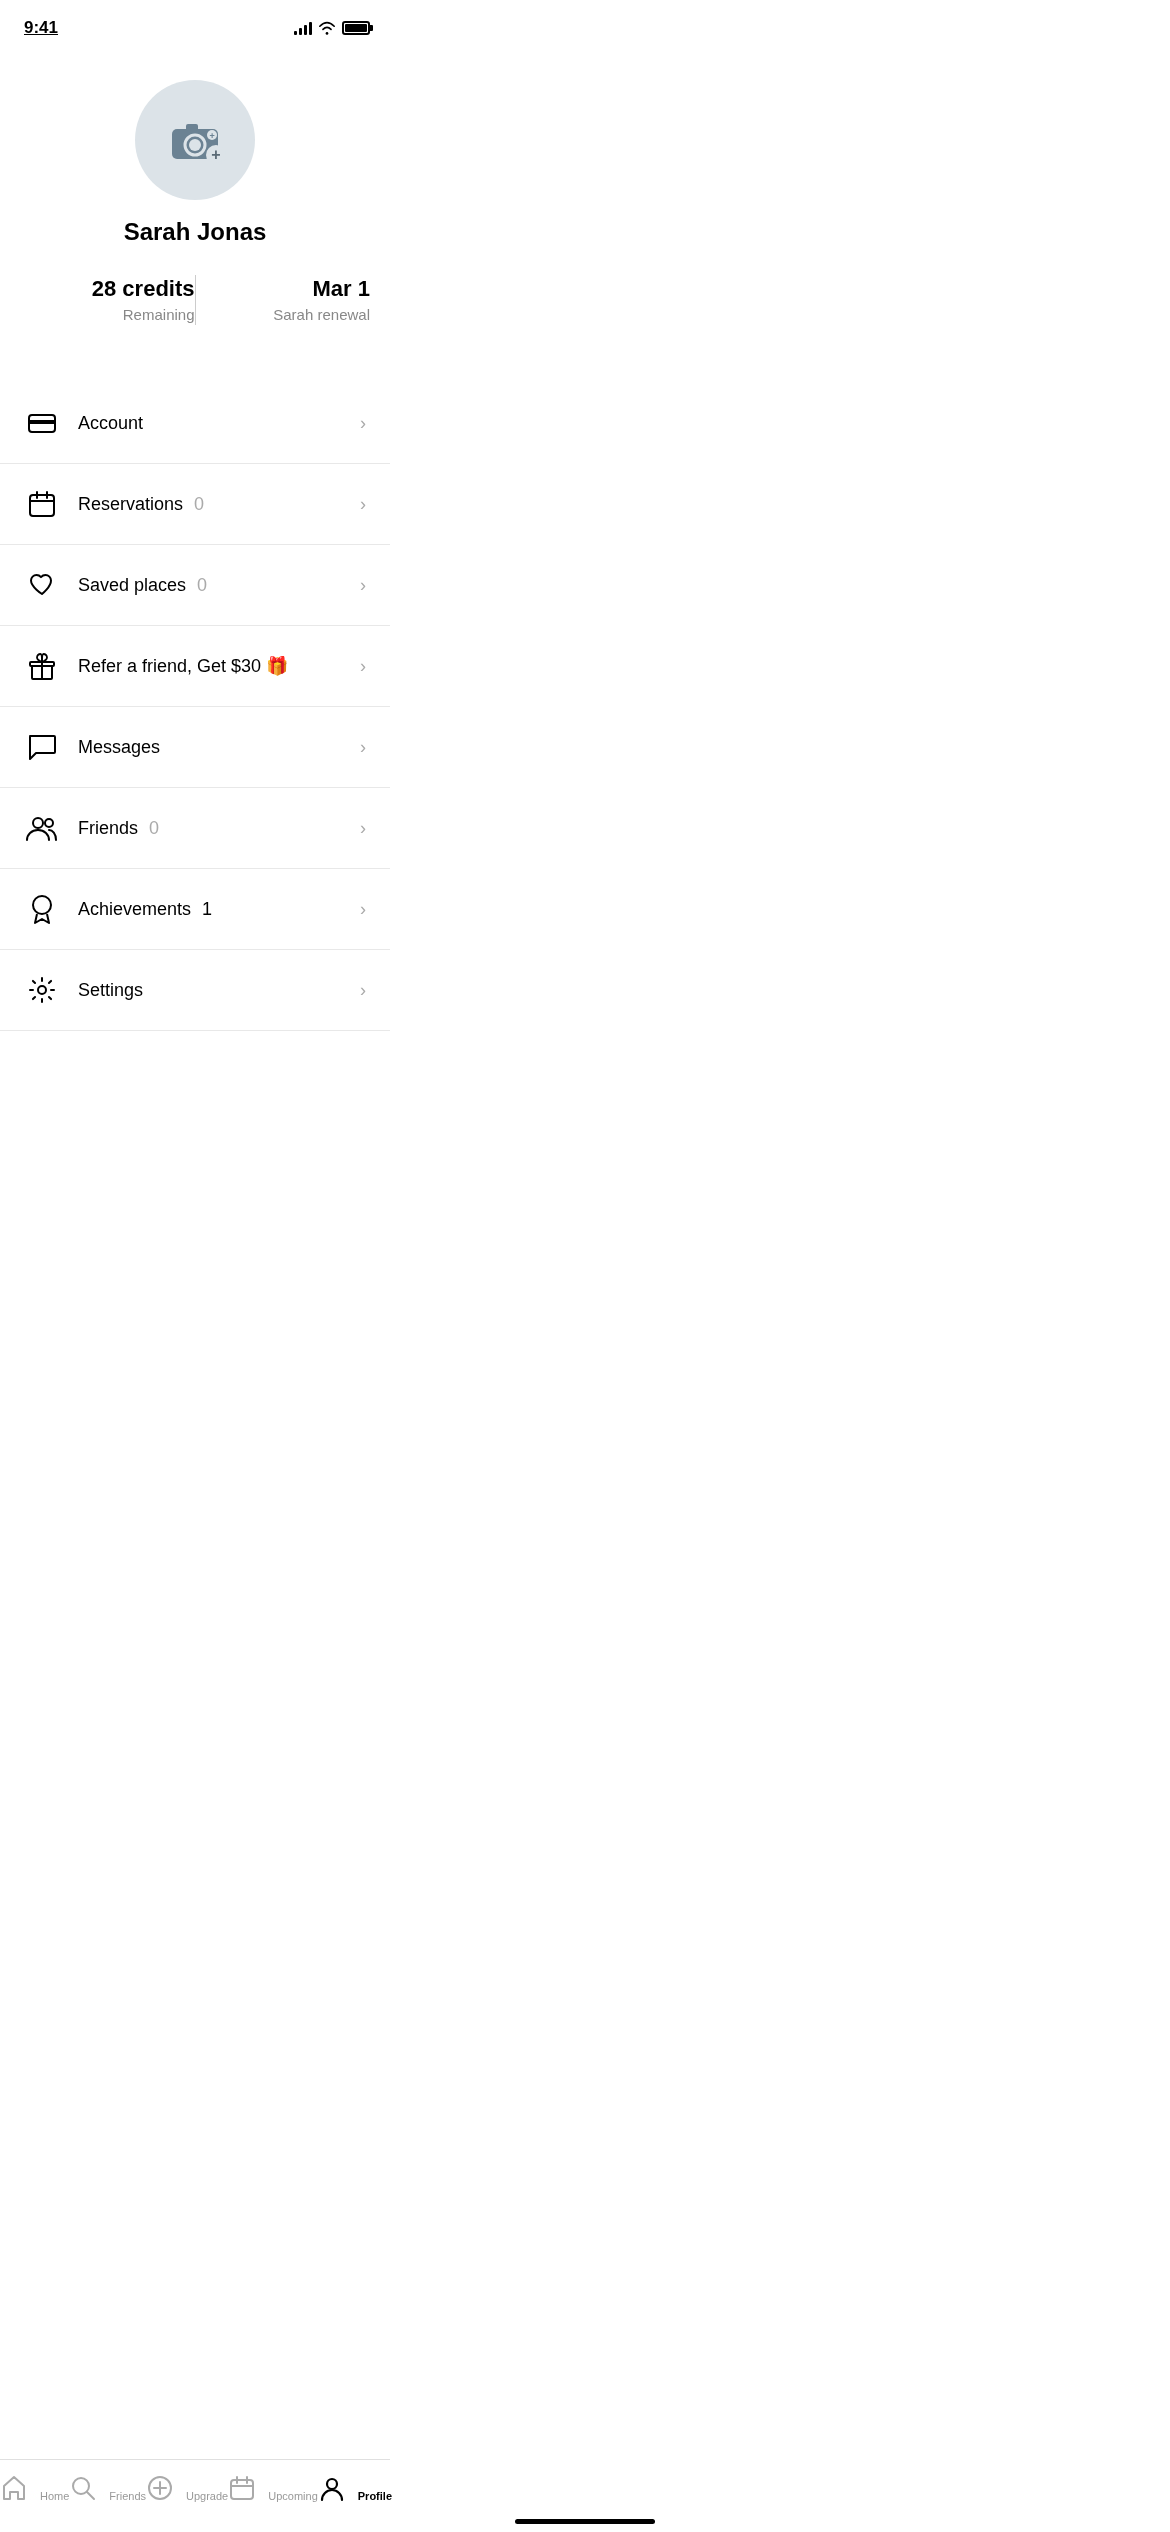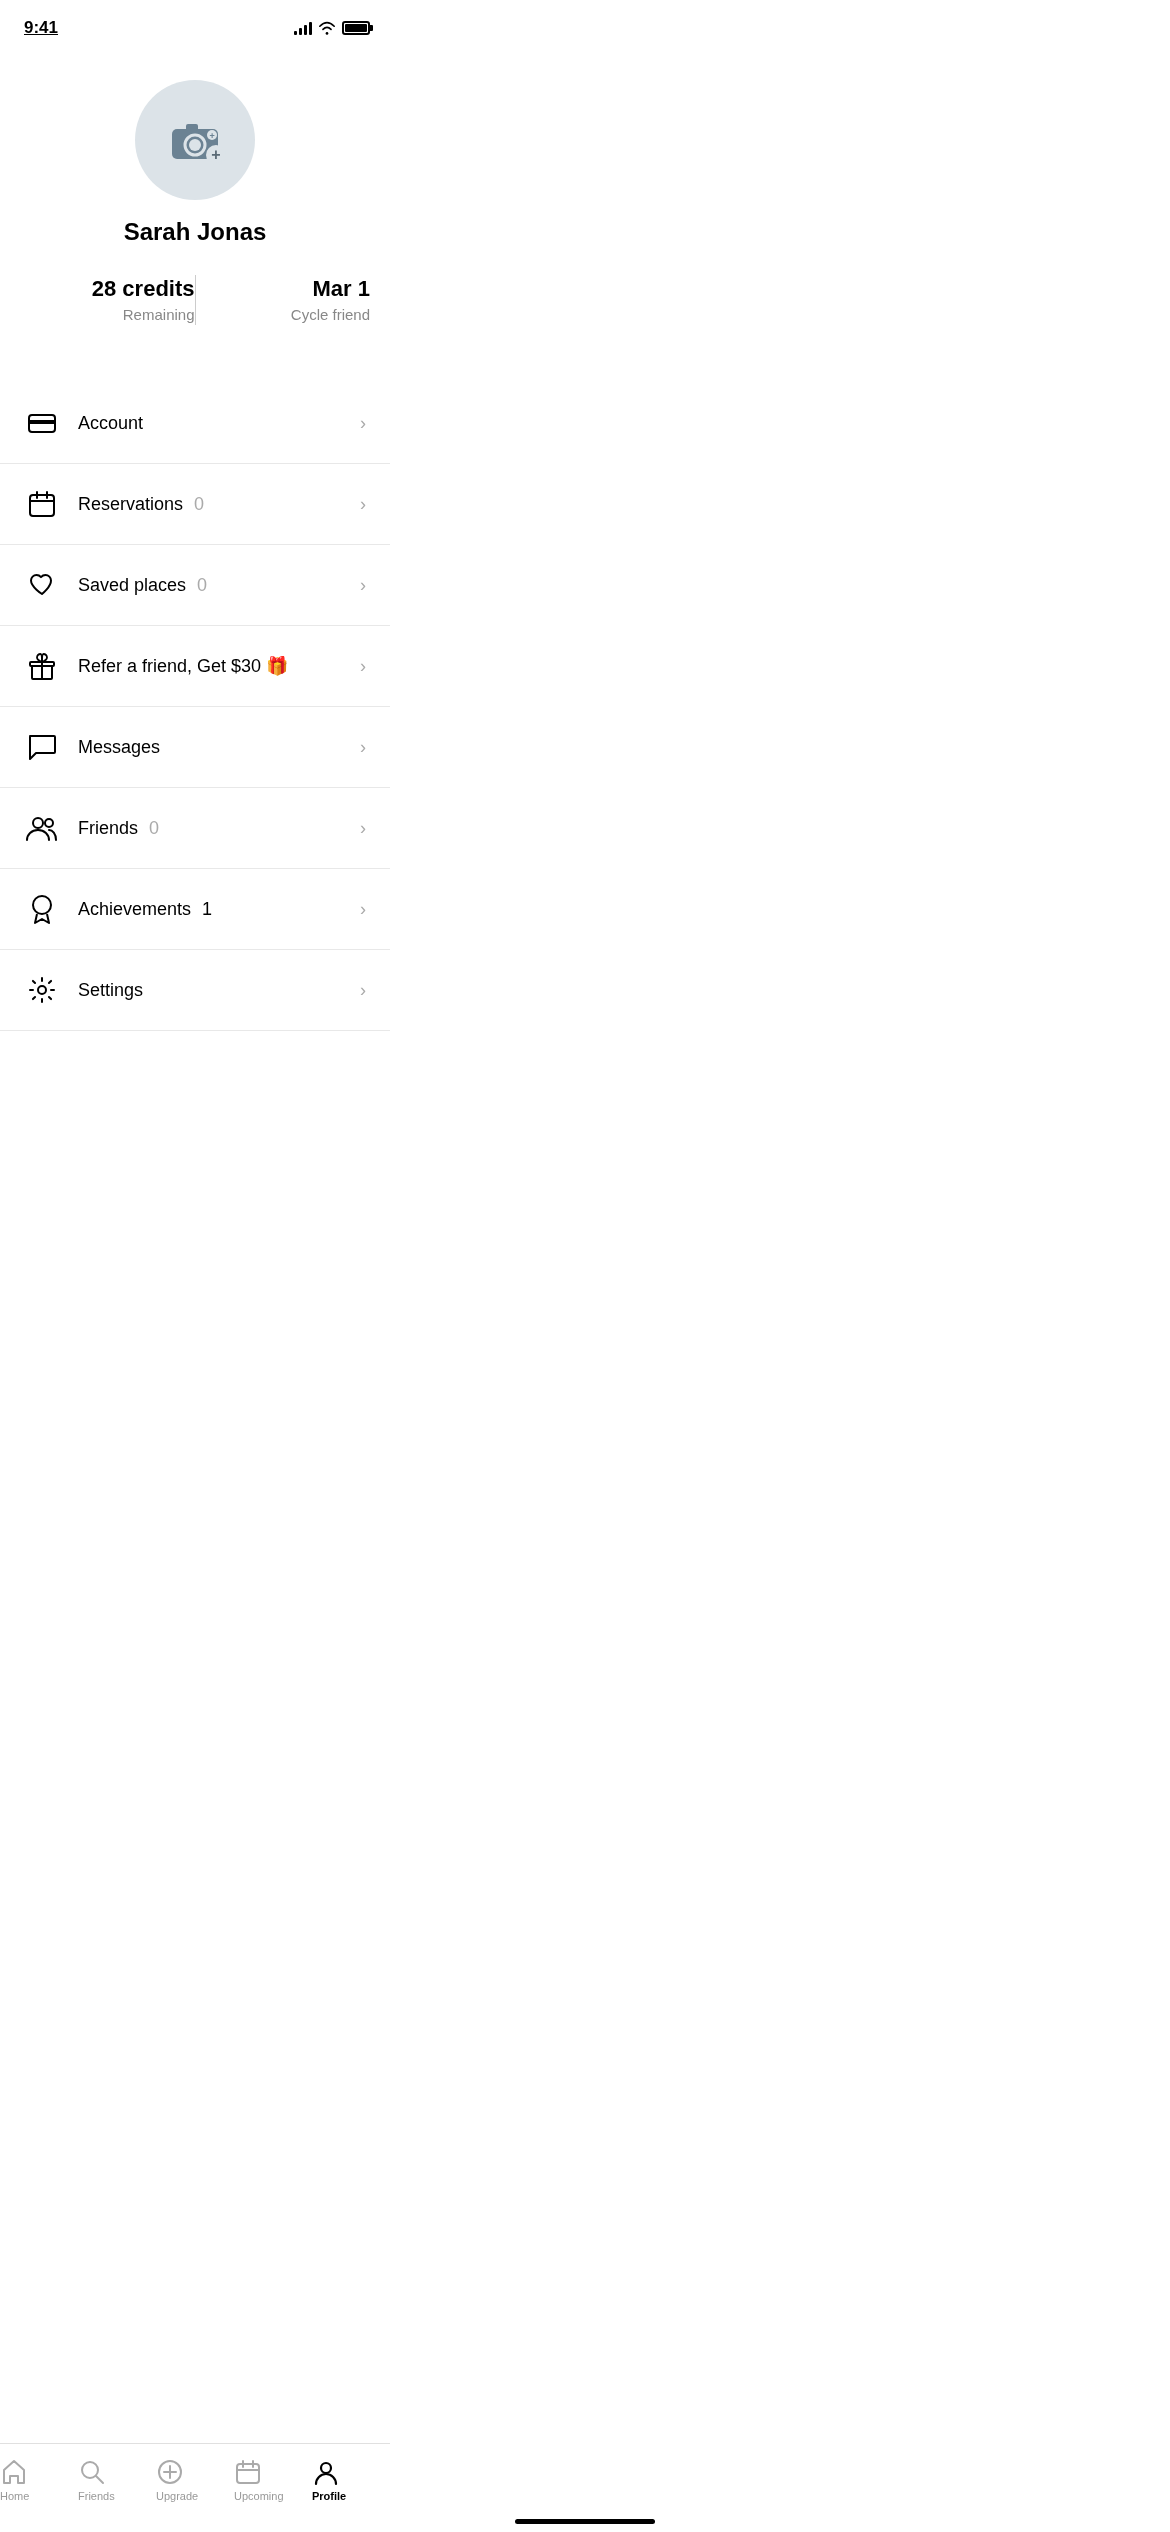--- a/index.html
+++ b/index.html
@@ -222,23 +222,23 @@
       background: #fff;
       border-top: 1px solid #e0e0e0;
       display: flex;
       align-items: center;
       padding: 8px 0 24px;
     }
 
     .nav-item {
       flex: 1;
       display: flex;
-      flex-direction: column;
-      align-items: flex-start;
-      gap: 4px;
+      flex-direction: row;
+      align-items: flex-end;
+      gap: 12px;
       cursor: pointer;
       padding: 6px 0;
     }
 
     .nav-icon {
       width: 28px;
       height: 28px;
       display: flex;
       align-items: center;
       justify-content: center;
@@ -316,21 +316,21 @@
     <div class="profile-name">Sarah Jonas</div>
 
     <div class="credits-section">
       <div class="credits-item">
         <span class="credits-value">28 credits</span>
         <span class="credits-label">Remaining</span>
       </div>
       <div class="credits-divider"></div>
       <div class="credits-item">
         <span class="credits-value">Mar 1</span>
-        <span class="credits-label">Cycle friend</span>
+        <span class="credits-label">Sarah renewal</span>
       </div>
     </div>
   </div>
 
   <div class="menu-list">
 
     <div class="menu-item">
       <div class="menu-icon">
         <svg width="28" height="22" viewBox="0 0 28 22" fill="none">
           <rect x="1" y="3" width="26" height="17" rx="3" stroke="#000" stroke-width="2"></rect>

